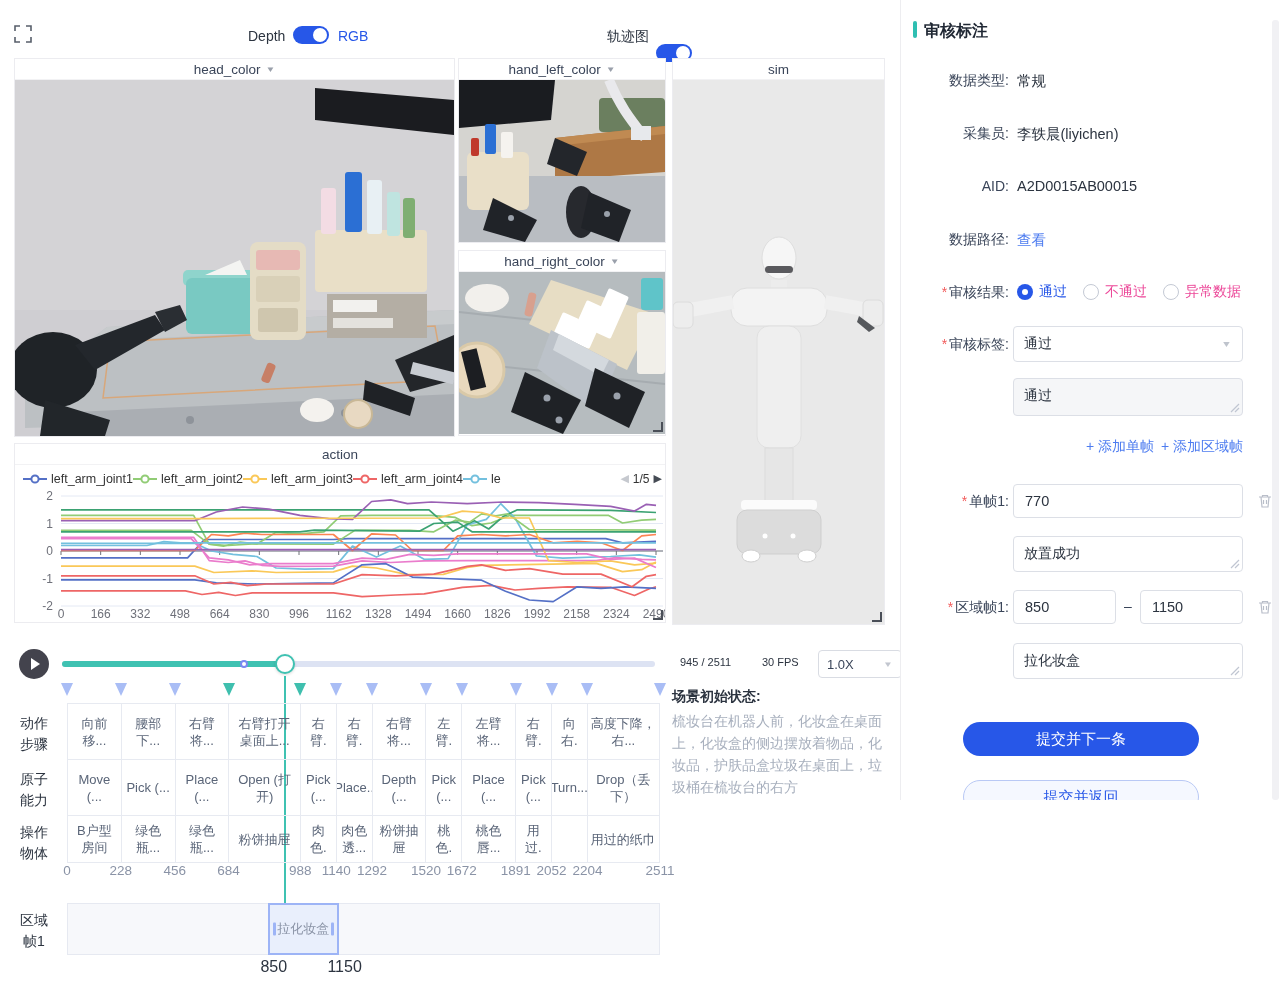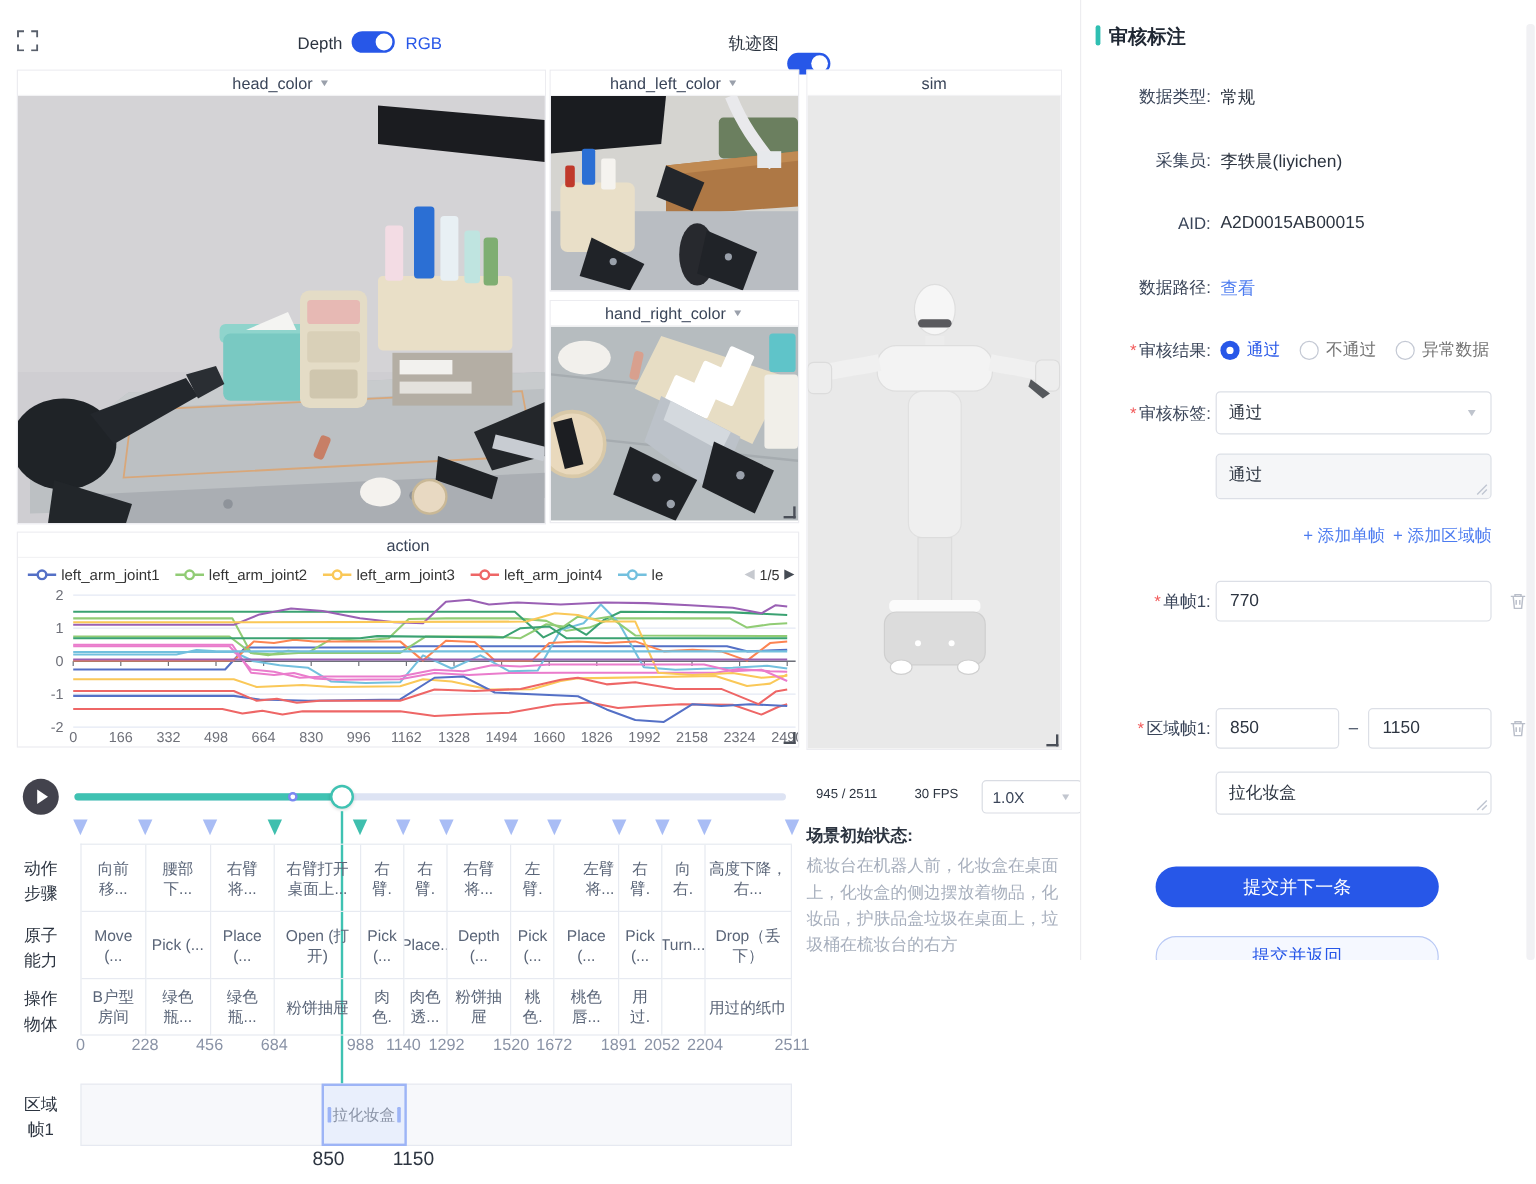--- a/index.html
+++ b/index.html
@@ -15,21 +15,21 @@
 
   
   .panel { position:absolute; border:1px solid #ececf0; background:#fff; }
   .panel-header { height:21px; display:flex; align-items:center; justify-content:center; gap:5px; font-size:13.5px; color:#3a4559; border-bottom:1px solid #f2f2f4; background:#fff; }
   .chev { font-size:10px; color:#9aa0ab; transform:scaleY(.8); }
   .panel-body { position:relative; overflow:hidden; }
   .corner-grip { position:absolute; right:2px; bottom:2px; width:9px; height:9px; }
   .corner-grip:before { content:""; position:absolute; right:0; bottom:0; width:8px; height:8px; border-right:2px solid #4a4f58; border-bottom:2px solid #4a4f58; }
 
   
-  #legend-row { position:absolute; top:22px; left:0; right:0; height:25px; display:flex; align-items:center; padding-left:8px; gap:13px; overflow:hidden; }
+  #legend-row { position:absolute; top:22px; left:0; right:0; height:25px; display:flex; align-items:center; padding-left:8px; overflow:hidden; }
   .legend-item { display:flex; align-items:center; gap:4px; font-size:12.5px; color:#333; white-space:nowrap; }
   #legend-pager { position:absolute; right:3px; top:22px; height:25px; display:flex; align-items:center; gap:4px; font-size:12px; color:#333; background:#fff; padding-left:4px; }
   .pager-arrow { font-size:11px; }
 
   
   .play-btn { position:absolute; left:19px; top:649px; width:30px; height:30px; border-radius:50%; background:#43434d; display:flex; align-items:center; justify-content:center; cursor:pointer; }
   .play-btn .tri { width:0; height:0; border-left:9px solid #fff; border-top:6px solid transparent; border-bottom:6px solid transparent; margin-left:3px; }
   .slider-track { position:absolute; left:62px; top:661px; width:593px; height:6px; border-radius:3px; background:#dde3f3; }
   .slider-fill { position:absolute; left:0; top:0; height:6px; border-radius:3px; background:#3fc2b2; }
   .slider-dot { position:absolute; top:-1px; width:8px; height:8px; border-radius:50%; background:#fff; border:2px solid #7b88f2; }
@@ -61,21 +61,21 @@
 
   
   #review-panel { position:absolute; left:900px; top:0; width:380px; height:800px; border-left:1px solid #ededf0; background:#fff; overflow:hidden; }
   .rp-titlebar { position:absolute; left:12px; top:21px; width:4px; height:17px; background:#2fbfb2; border-radius:2px; }
   .rp-title { position:absolute; left:23px; top:21px; font-size:16px; font-weight:bold; color:#1f2733; }
   .f-label { position:absolute; width:100px; text-align:right; font-size:14px; color:#3a4559; }
   .f-label .star { color:#f25a5a; margin-right:2px; }
   .f-value { position:absolute; left:116px; font-size:14.5px; color:#2c3440; }
   .link { color:#4d7cf0; cursor:pointer; }
   .radio-row { position:absolute; left:116px; top:283px; display:flex; gap:16px; align-items:center; }
-  .radio-item { display:flex; align-items:center; gap:6px; font-size:14px; color:#737373; cursor:pointer; }
+  .radio-item { display:flex; align-items:center; gap:6px; font-size:14px; color:#ec4899; cursor:pointer; }
   .radio-dot { width:16px; height:16px; border-radius:50%; border:1px solid #c4c9d4; background:#fff; position:relative; }
   .radio-dot.sel { border:none; background:#2757e8; }
   .radio-dot.sel:after { content:""; position:absolute; left:5px; top:5px; width:6px; height:6px; border-radius:50%; background:#fff; }
   .radio-item.sel-label { color:#2757e8; }
   .select-box { position:absolute; left:112px; top:326px; width:230px; height:36px; border:1px solid #dcdfe6; border-radius:4px; display:flex; align-items:center; justify-content:space-between; padding:0 10px; font-size:14px; color:#2c3440; cursor:pointer; background:#fff; }
   .select-box .chev { color:#bfc4cd; font-size:11px; }
   .note-box { position:absolute; left:112px; width:230px; border:1px solid #dcdfe6; border-radius:4px; font-size:14px; color:#2c3440; padding:8px 10px; background:#fff; }
   .note-box.gray { background:#f5f6f8; }
   .grip { position:absolute; right:2px; bottom:2px; width:10px; height:10px; }
   .add-links { position:absolute; left:0; top:438px; width:342px; text-align:right; font-size:14px; color:#4d7cf0; }
@@ -398,21 +398,21 @@
 <div id="steps-table">
     <div class="t-row">
       <div class="t-cell" style="width: 53.8447px; height: 56px;">向前移...</div>
       <div class="t-cell" style="width: 53.8447px; height: 56px;">腰部下...</div>
       <div class="t-cell" style="width: 53.8447px; height: 56px;">右臂将...</div>
       <div class="t-cell" style="width: 71.7929px; height: 56px;">右臂打开桌面上...</div>
       <div class="t-cell" style="width: 35.8965px; height: 56px;">右臂.</div>
       <div class="t-cell" style="width: 35.8965px; height: 56px;">右臂.</div>
       <div class="t-cell" style="width: 53.8447px; height: 56px;">右臂将...</div>
       <div class="t-cell" style="width: 35.8965px; height: 56px;">左臂.</div>
-      <div class="t-cell" style="width: 53.8447px; height: 56px; text-align: right;">左臂将...</div>
+      <div class="t-cell" style="width: 53.8447px; height: 56px;">左臂将...</div>
       <div class="t-cell" style="width: 35.8965px; height: 56px;">右臂.</div>
       <div class="t-cell" style="width: 35.8965px; height: 56px;">向右.</div>
       <div class="t-cell" style="width: 72.5014px; height: 56px;">高度下降，右...</div>
     </div>
     <div class="t-row">
       <div class="t-cell" style="width: 53.8447px; height: 56px;">Move (...</div>
       <div class="t-cell" style="width: 53.8447px; height: 56px;">Pick (...</div>
       <div class="t-cell" style="width: 53.8447px; height: 56px;">Place (...</div>
       <div class="t-cell" style="width: 71.7929px; height: 56px;">Open (打开)</div>
       <div class="t-cell" style="width: 35.8965px; height: 56px;">Pick (...</div>
@@ -525,20 +525,26 @@
   </div>
 
   <div class="f-label" style="left:8px;top:493px"><span class="star">*</span><span>单帧1:</span></div>
   <div class="frame-input" style="left:112px;top:484px;width:230px">
       <span>770</span>
     </div>
   <svg class="trash" style="top:493px" viewBox="0 0 16 16">
       <path d="M2 4 h12 M5.5 4 V2.5 h5 V4 M4 4 l1 10 h6 l1-10 M6.5 7 v4 M9.5 7 v4" fill="none" stroke="#b9bec9" stroke-width="1.2"></path>
     </svg>
 
+  <div class="note-box" style="top:536px;height:36px">
+    <span>放置成功</span>
+    <svg class="grip" viewBox="0 0 10 10">
+        <path d="M9 1 L1 9 M9 5 L5 9" stroke="#c0c6d2" stroke-width="1.2"></path>
+      </svg>
+  </div>
 
   <div class="f-label" style="left:8px;top:599px"><span class="star">*</span><span>区域帧1:</span></div>
   <div class="frame-input" style="left:112px;top:590px;width:103px">
       <span>850</span>
     </div>
   <div class="dash" style="left:223px;top:598px">–</div>
   <div class="frame-input" style="left:239px;top:590px;width:103px">
       <span>1150</span>
     </div>
   <svg class="trash" style="top:599px" viewBox="0 0 16 16">

